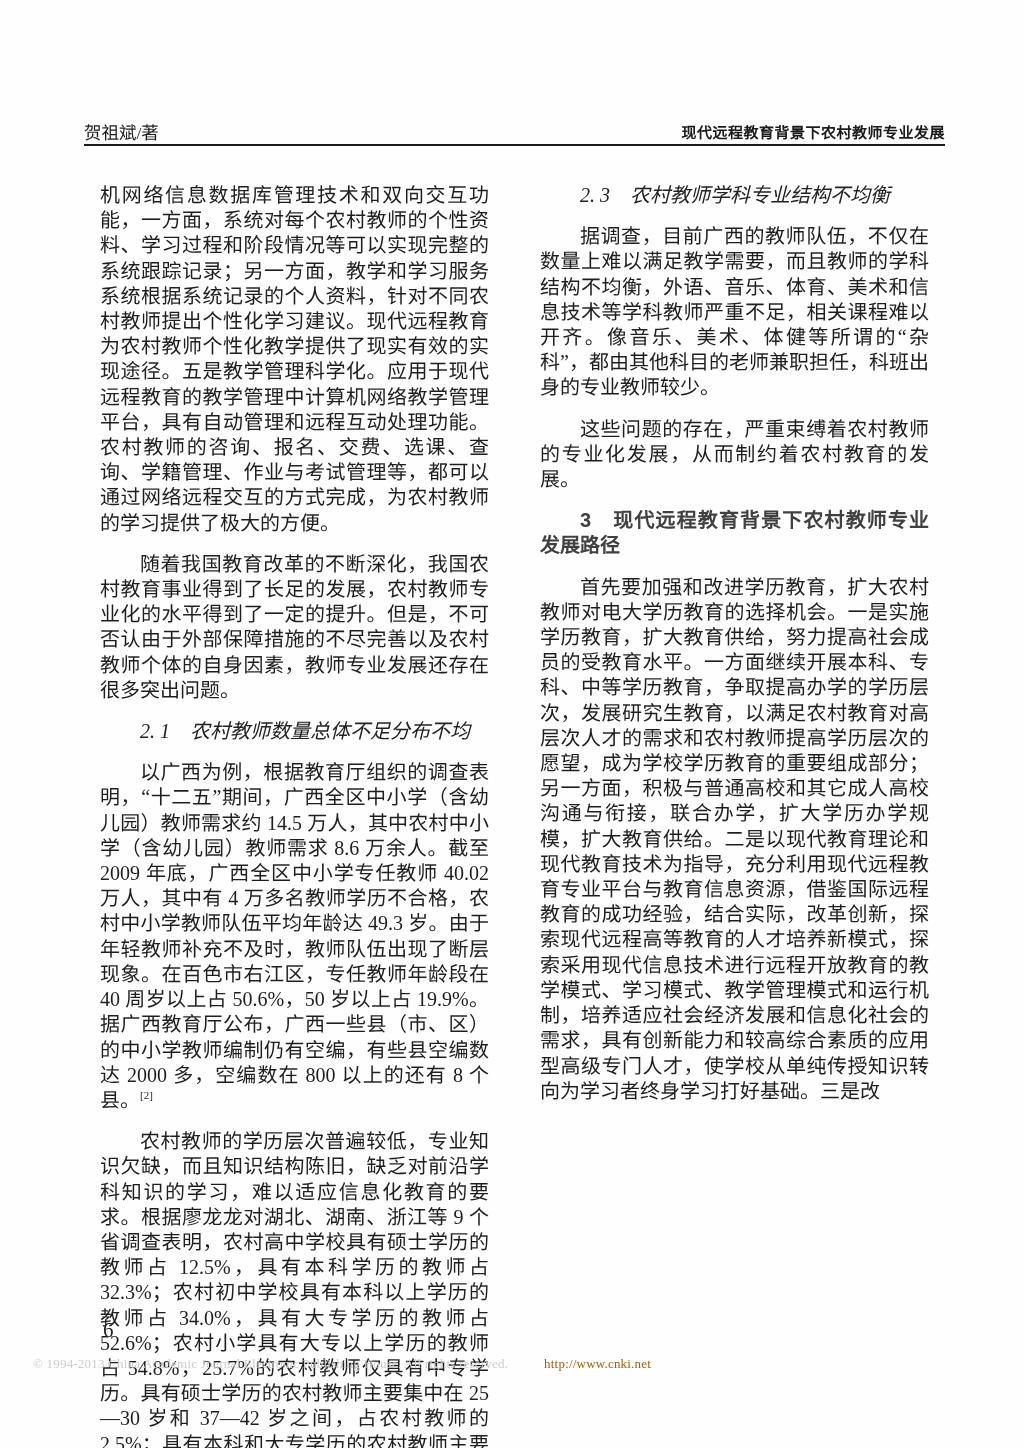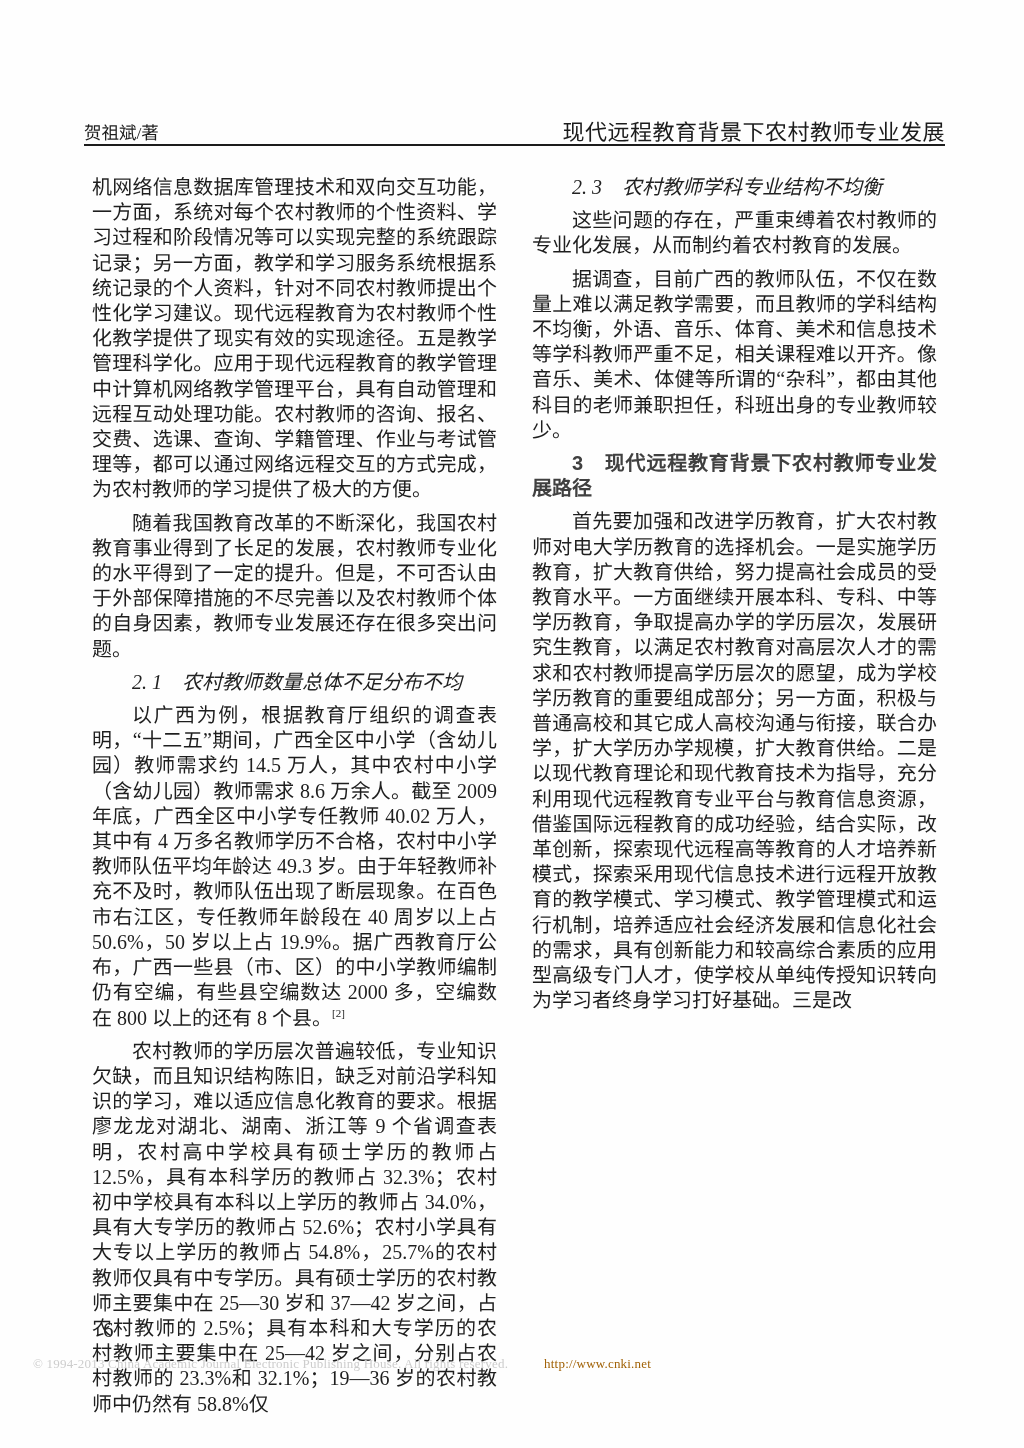--- a/index.html
+++ b/index.html
@@ -27,41 +27,41 @@
     font-size: 17.5px;
     line-height: 22px;
     border-bottom: 2.5px solid #1c1c1c;
     color: #1b1b1b;
   }
   .page-header .author {
     font-family: "Liberation Serif", "DejaVu Serif", serif;
   }
   .page-header .running-title {
     font-family: "Liberation Sans", "DejaVu Sans", sans-serif;
-    font-weight: normal;
-    font-size: 22px;
+    font-weight: bold;
+    font-size: 15px;
     letter-spacing: 0.5px;
   }
   .columns {
     position: absolute;
     left: 84px;
     top: 167px;
     width: 861px;
     display: flex;
     gap: 19px;
   }
   .col {
     width: 421px;
     font-size: 20px;
     line-height: 25.2px;
     text-align: justify;
     text-justify: inter-ideograph;
   }
   .para {
-    margin: 8px;
+    margin: 16px;
     text-indent: 2em;
   }
   .para.no-indent {
     text-indent: 0;
   }
   .para.heading {
     font-family: "Liberation Sans", "DejaVu Sans", sans-serif;
     font-weight: bold;
     color: #404040;
   }
@@ -113,22 +113,22 @@
   <div class="columns">
     <div class="col" id="col-left">
         <p class="para body no-indent">机网络信息数据库管理技术和双向交互功能，一方面，系统对每个农村教师的个性资料、学习过程和阶段情况等可以实现完整的系统跟踪记录；另一方面，教学和学习服务系统根据系统记录的个人资料，针对不同农村教师提出个性化学习建议。现代远程教育为农村教师个性化教学提供了现实有效的实现途径。五是教学管理科学化。应用于现代远程教育的教学管理中计算机网络教学管理平台，具有自动管理和远程互动处理功能。农村教师的咨询、报名、交费、选课、查询、学籍管理、作业与考试管理等，都可以通过网络远程交互的方式完成，为农村教师的学习提供了极大的方便。</p>
         <p class="para body">随着我国教育改革的不断深化，我国农村教育事业得到了长足的发展，农村教师专业化的水平得到了一定的提升。但是，不可否认由于外部保障措施的不尽完善以及农村教师个体的自身因素，教师专业发展还存在很多突出问题。</p>
         <p class="para subheading">2. 1　农村教师数量总体不足分布不均</p>
         <p class="para body">以广西为例，根据教育厅组织的调查表明，“十二五”期间，广西全区中小学（含幼儿园）教师需求约 14.5 万人，其中农村中小学（含幼儿园）教师需求 8.6 万余人。截至 2009 年底，广西全区中小学专任教师 40.02 万人，其中有 4 万多名教师学历不合格，农村中小学教师队伍平均年龄达 49.3 岁。由于年轻教师补充不及时，教师队伍出现了断层现象。在百色市右江区，专任教师年龄段在 40 周岁以上占 50.6%，50 岁以上占 19.9%。据广西教育厅公布，广西一些县（市、区）的中小学教师编制仍有空编，有些县空编数达 2000 多，空编数在 800 以上的还有 8 个县。<sup>[2]</sup></p>
         <p class="para body">农村教师的学历层次普遍较低，专业知识欠缺，而且知识结构陈旧，缺乏对前沿学科知识的学习，难以适应信息化教育的要求。根据廖龙龙对湖北、湖南、浙江等 9 个省调查表明，农村高中学校具有硕士学历的教师占 12.5%，具有本科学历的教师占 32.3%；农村初中学校具有本科以上学历的教师占 34.0%，具有大专学历的教师占 52.6%；农村小学具有大专以上学历的教师占 54.8%，25.7%的农村教师仅具有中专学历。具有硕士学历的农村教师主要集中在 25—30 岁和 37—42 岁之间，占农村教师的 2.5%；具有本科和大专学历的农村教师主要集中在 25—42 岁之间，分别占农村教师的 23.3%和 32.1%；19—36 岁的农村教师中仍然有 58.8%仅</p>
       </div>
     <div class="col" id="col-right">
         <p class="para subheading">2. 3　农村教师学科专业结构不均衡</p>
+        <p class="para body">据调查，目前广西的教师队伍，不仅在数量上难以满足教学需要，而且教师的学科结构不均衡，外语、音乐、体育、美术和信息技术等学科教师严重不足，相关课程难以开齐。像音乐、美术、体健等所谓的“杂科”，都由其他科目的老师兼职担任，科班出身的专业教师较少。</p>
         <p class="para body">这些问题的存在，严重束缚着农村教师的专业化发展，从而制约着农村教育的发展。</p>
-        <p class="para body">据调查，目前广西的教师队伍，不仅在数量上难以满足教学需要，而且教师的学科结构不均衡，外语、音乐、体育、美术和信息技术等学科教师严重不足，相关课程难以开齐。像音乐、美术、体健等所谓的“杂科”，都由其他科目的老师兼职担任，科班出身的专业教师较少。</p>
         <p class="para heading">3　现代远程教育背景下农村教师专业发展路径</p>
         <p class="para body">首先要加强和改进学历教育，扩大农村教师对电大学历教育的选择机会。一是实施学历教育，扩大教育供给，努力提高社会成员的受教育水平。一方面继续开展本科、专科、中等学历教育，争取提高办学的学历层次，发展研究生教育，以满足农村教育对高层次人才的需求和农村教师提高学历层次的愿望，成为学校学历教育的重要组成部分；另一方面，积极与普通高校和其它成人高校沟通与衔接，联合办学，扩大学历办学规模，扩大教育供给。二是以现代教育理论和现代教育技术为指导，充分利用现代远程教育专业平台与教育信息资源，借鉴国际远程教育的成功经验，结合实际，改革创新，探索现代远程高等教育的人才培养新模式，探索采用现代信息技术进行远程开放教育的教学模式、学习模式、教学管理模式和运行机制，培养适应社会经济发展和信息化社会的需求，具有创新能力和较高综合素质的应用型高级专门人才，使学校从单纯传授知识转向为学习者终身学习打好基础。三是改</p>
       </div>
   </div>
 
   <div class="page-number">6</div>
 
   <div class="page-footer">
     <span>© 1994-2013 China Academic Journal Electronic Publishing House. All rights reserved.</span>
     <span class="footer-url">http://www.cnki.net</span>

